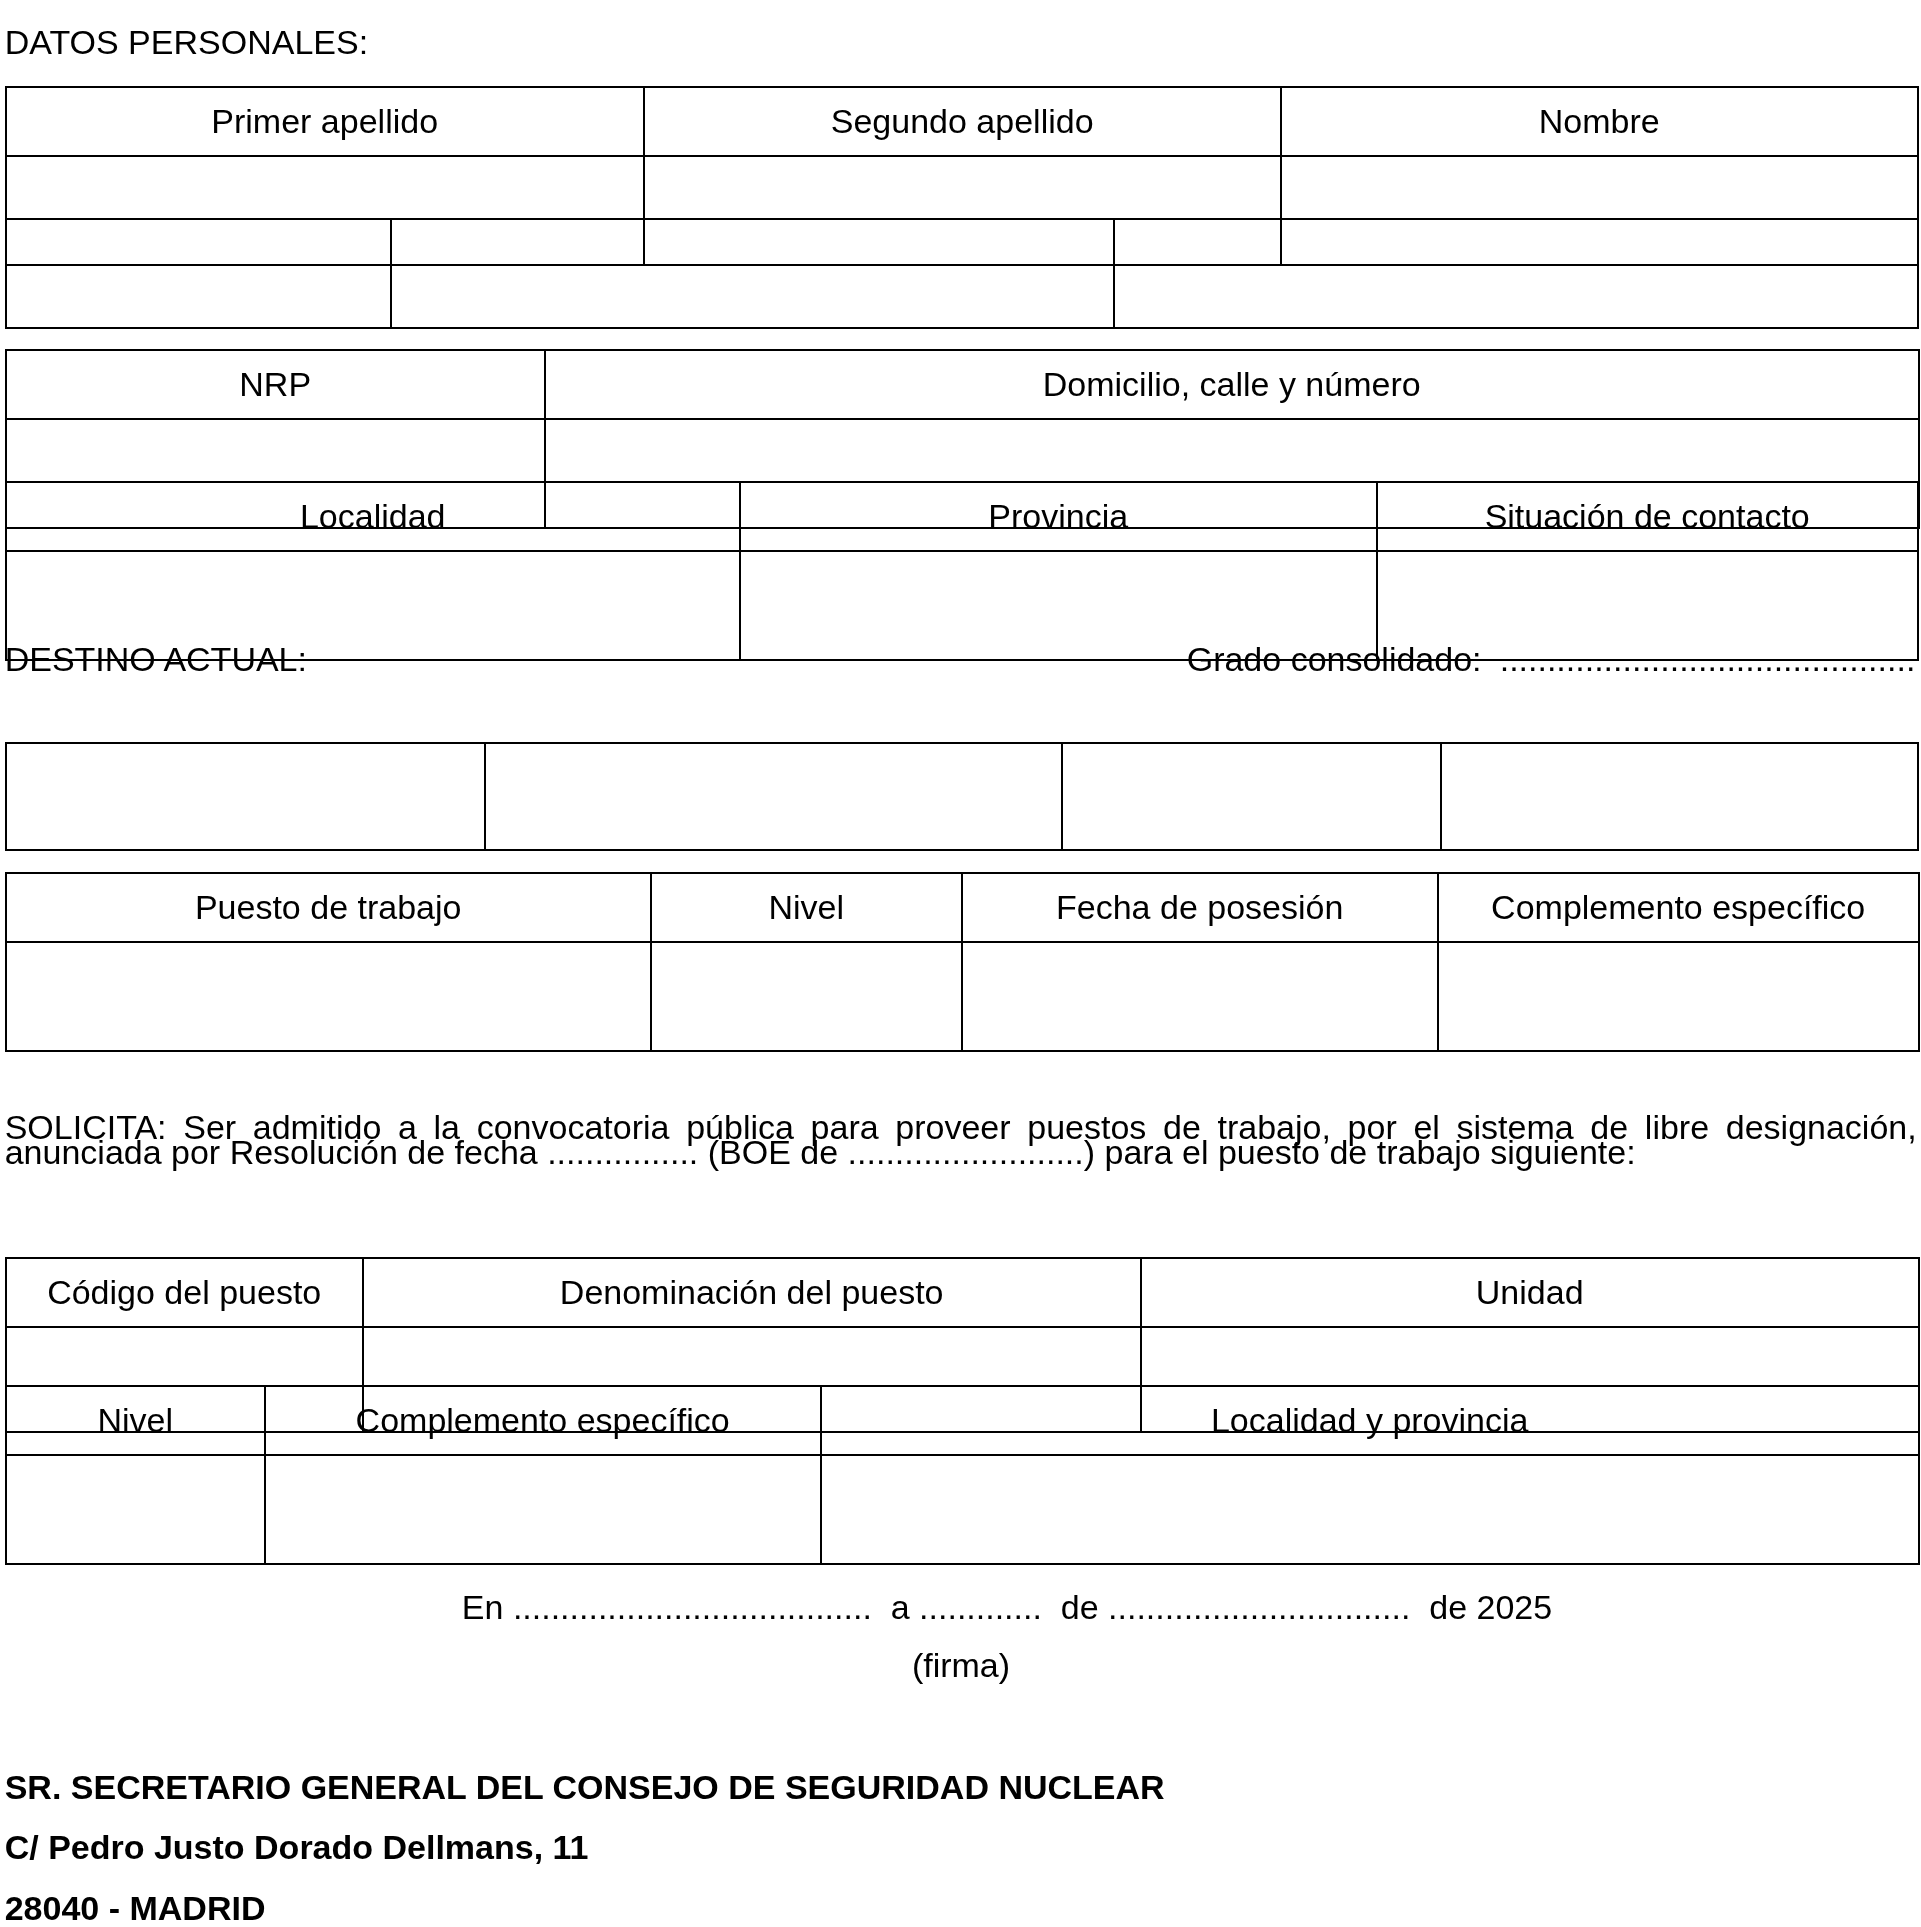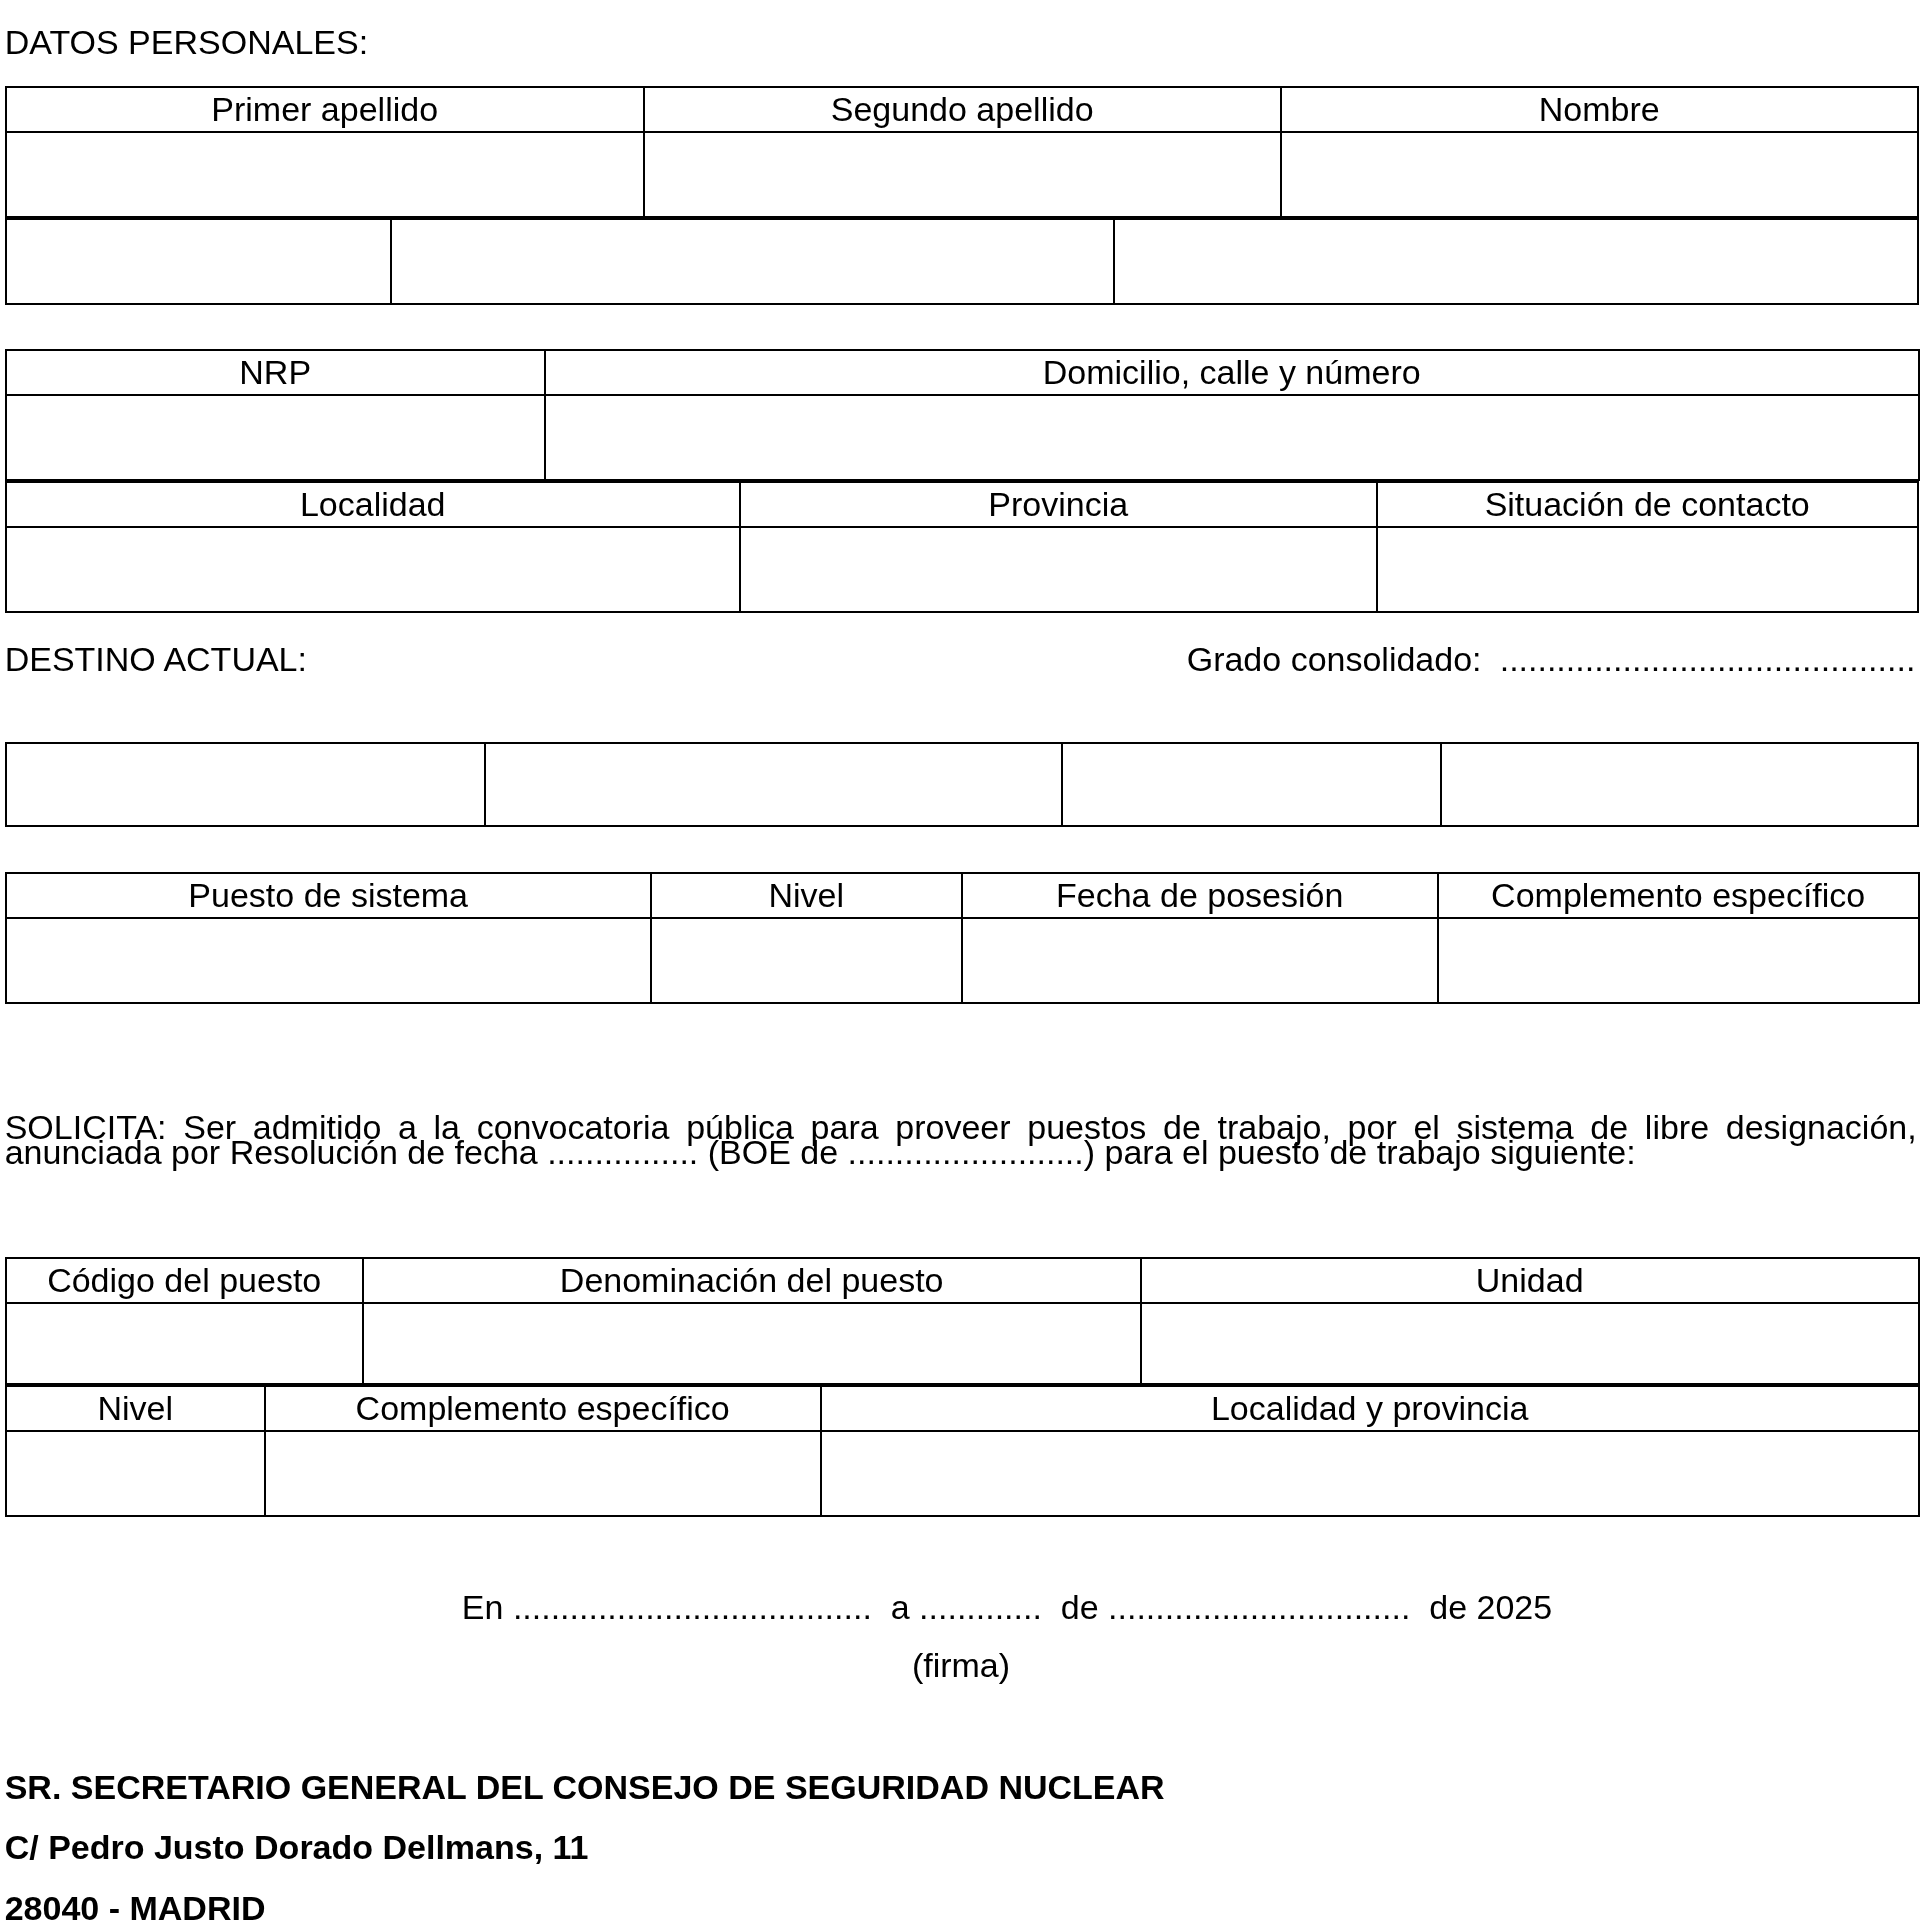--- a/index.html
+++ b/index.html
@@ -9,21 +9,21 @@
     position:relative;overflow:hidden;
   }
   .abs{position:absolute;}
   .label{white-space:pre;}
   table.ft{
     position:absolute;left:4.7px;width:1912px;
     border-collapse:collapse;table-layout:fixed;
     font-size:34px;
   }
   table.ft td{
-    border:2.8px solid #000;padding:0;margin:0;
+    border:2.8px solid #000;padding:12px;margin:0;
     text-align:center;vertical-align:middle;
     overflow:hidden;white-space:nowrap;
   }
   tr.hdr td{height:43px;}
   tr.blank td.b84{height:79px;}
   tr.blank td.b86{height:81px;}
   tr.blank td.b88{height:83px;}
   .justify-line{
     width:1912px;text-align:justify;text-align-last:justify;white-space:normal;
   }
@@ -133,21 +133,21 @@
 
 <table class="ft" style="top:872px;">
   <colgroup>
       <col style="width:645px">
       <col style="width:311px">
       <col style="width:476px">
       <col style="width:481px">
     </colgroup>
   <tbody>
       <tr class="hdr">
-    <td>Puesto de sistema</td>
+    <td>Puesto de trabajo</td>
     <td>Nivel</td>
     <td>Fecha de posesión</td>
     <td>Complemento específico</td>
   </tr>
   <tr class="blank">
     <td class="b88"></td>
     <td class="b88"></td>
     <td class="b88"></td>
     <td class="b88"></td>
   </tr>

